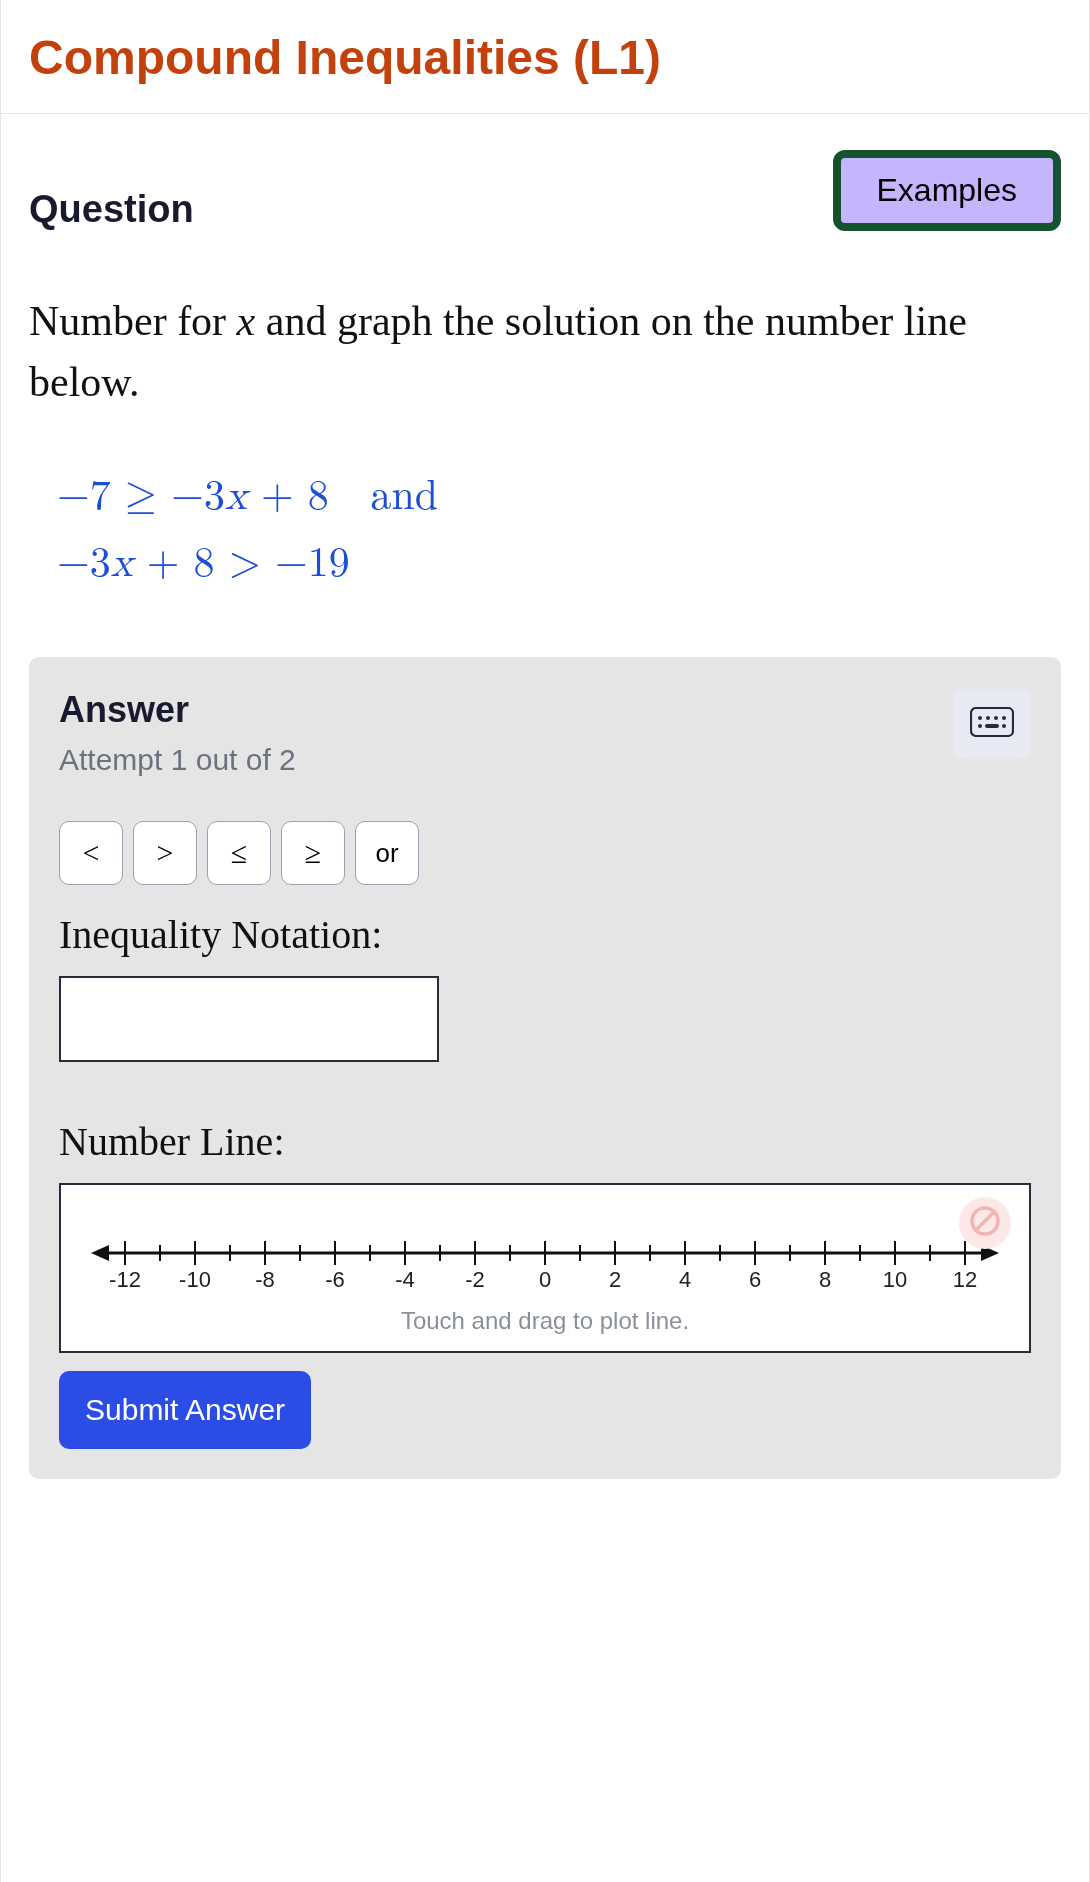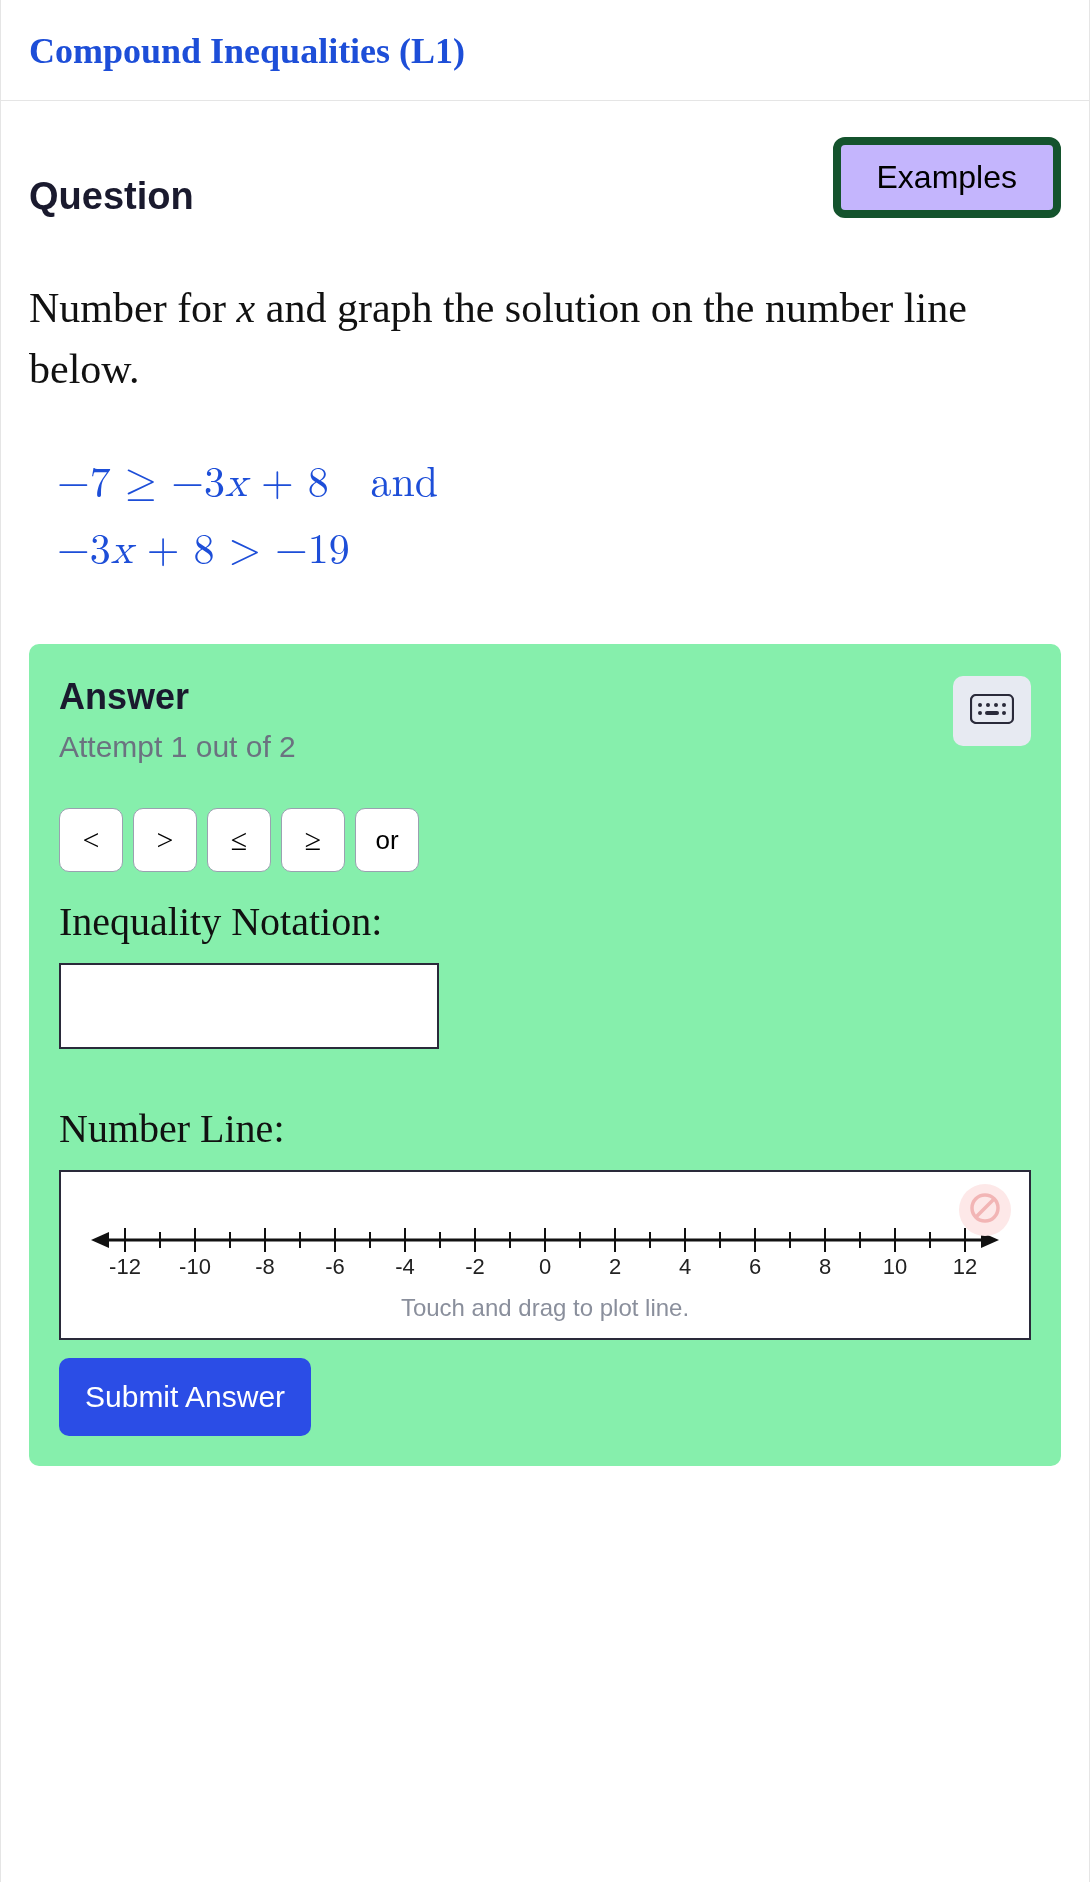--- a/index.html
+++ b/index.html
@@ -13,24 +13,24 @@
   .container {
     border-left: 1px solid #e5e5e5;
     border-right: 1px solid #e5e5e5;
     min-height: 1882px;
   }
   .header {
     padding: 30px 28px 28px 28px;
     border-bottom: 1px solid #e5e5e5;
   }
   .header-title {
-    font-family: Liberation Serif, serif;
+    font-family: Liberation Sans, sans-serif;
     font-weight: 700;
-    font-size: 36px;
-    color: #1d4ed8;
+    font-size: 48px;
+    color: #c2410c;
   }
   .main {
     padding: 36px 28px 20px 28px;
   }
   .q-row {
     display: flex;
     justify-content: space-between;
     align-items: flex-end;
     margin-bottom: 60px;
   }
@@ -58,21 +58,21 @@
   .math-var { font-style: italic; }
   .equations {
     font-size: 42px;
     line-height: 1.6;
     margin-left: 28px;
     margin-bottom: 60px;
     color: #1d4ed8;
     font-family: 'Cambria Math', 'Latin Modern Math', Georgia, serif;
   }
   .answer-box {
-    background: #86efac;
+    background: #e5e5e5;
     border-radius: 10px;
     padding: 32px 30px 30px 30px;
     position: relative;
   }
   .answer-head {
     display: flex;
     justify-content: space-between;
     align-items: flex-start;
   }
   .answer-title {

